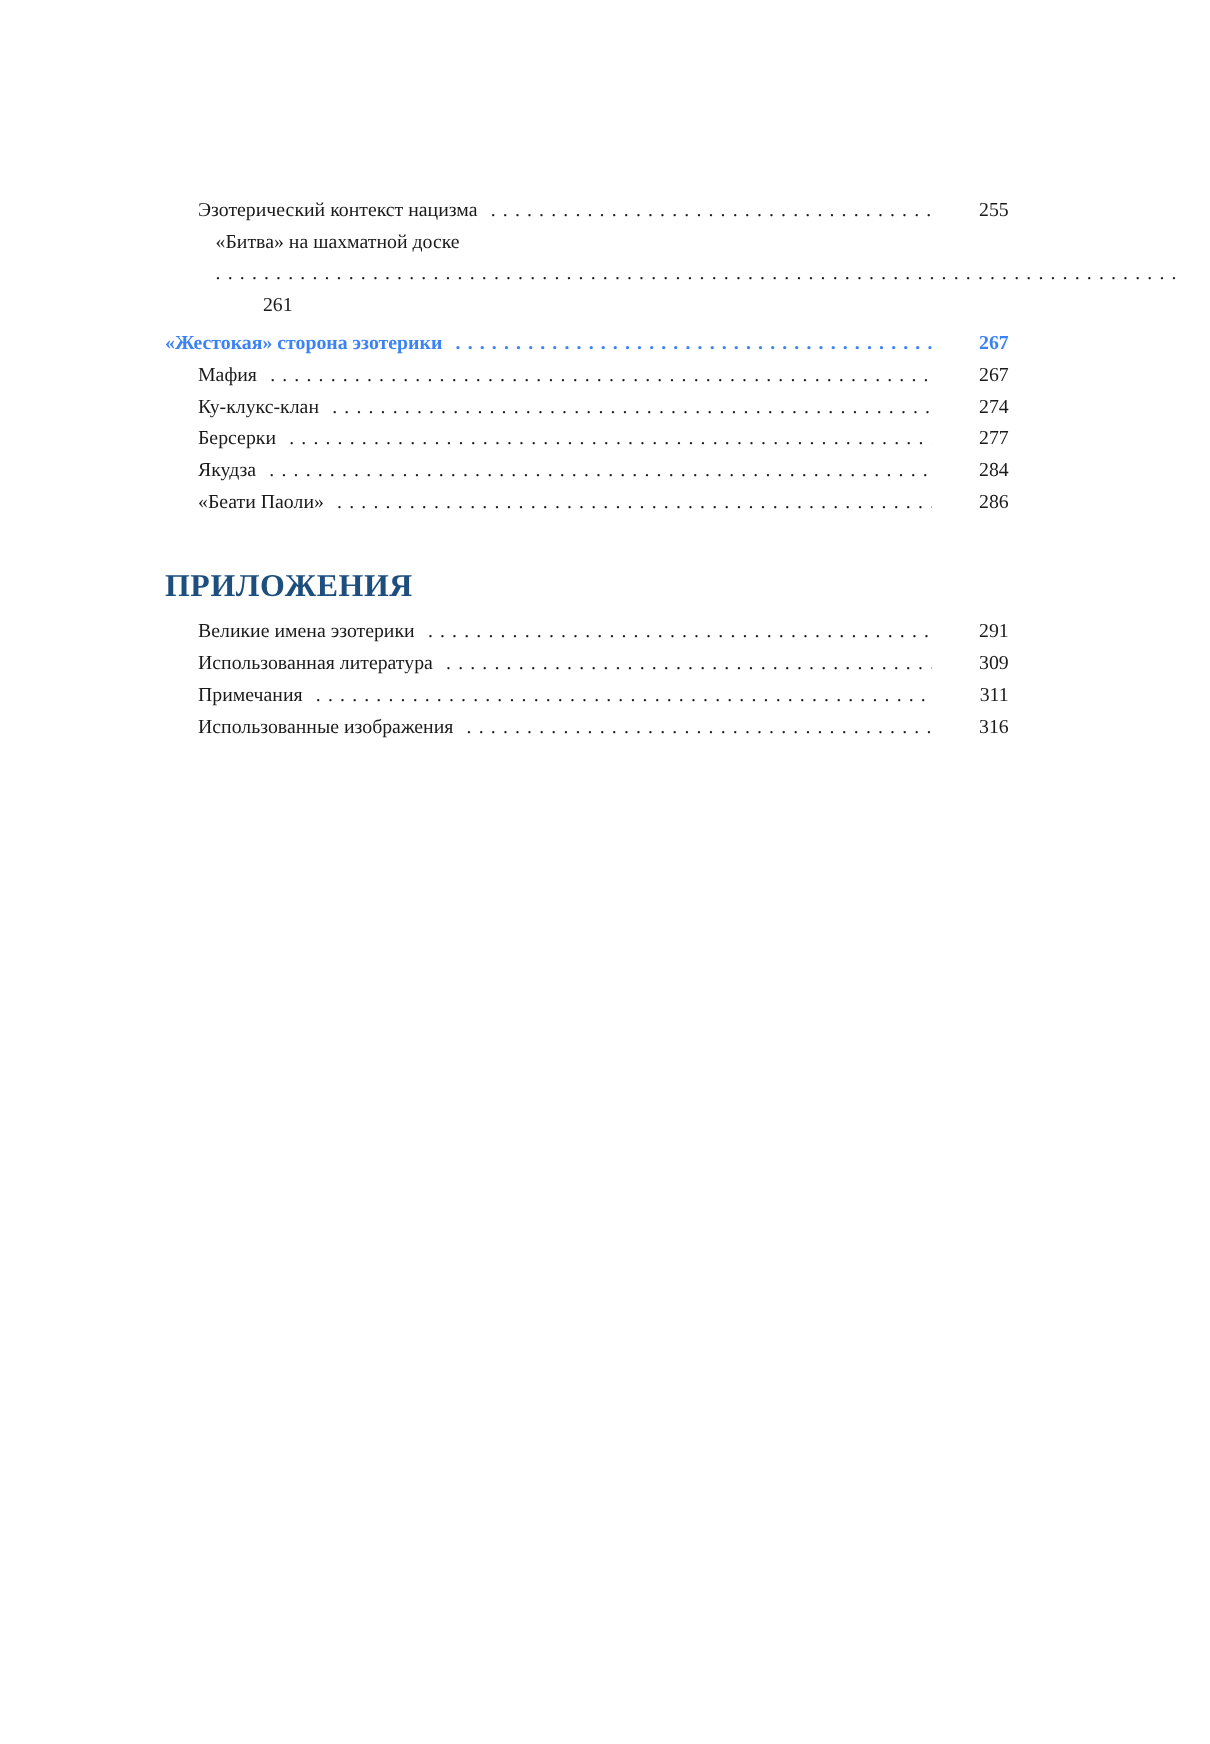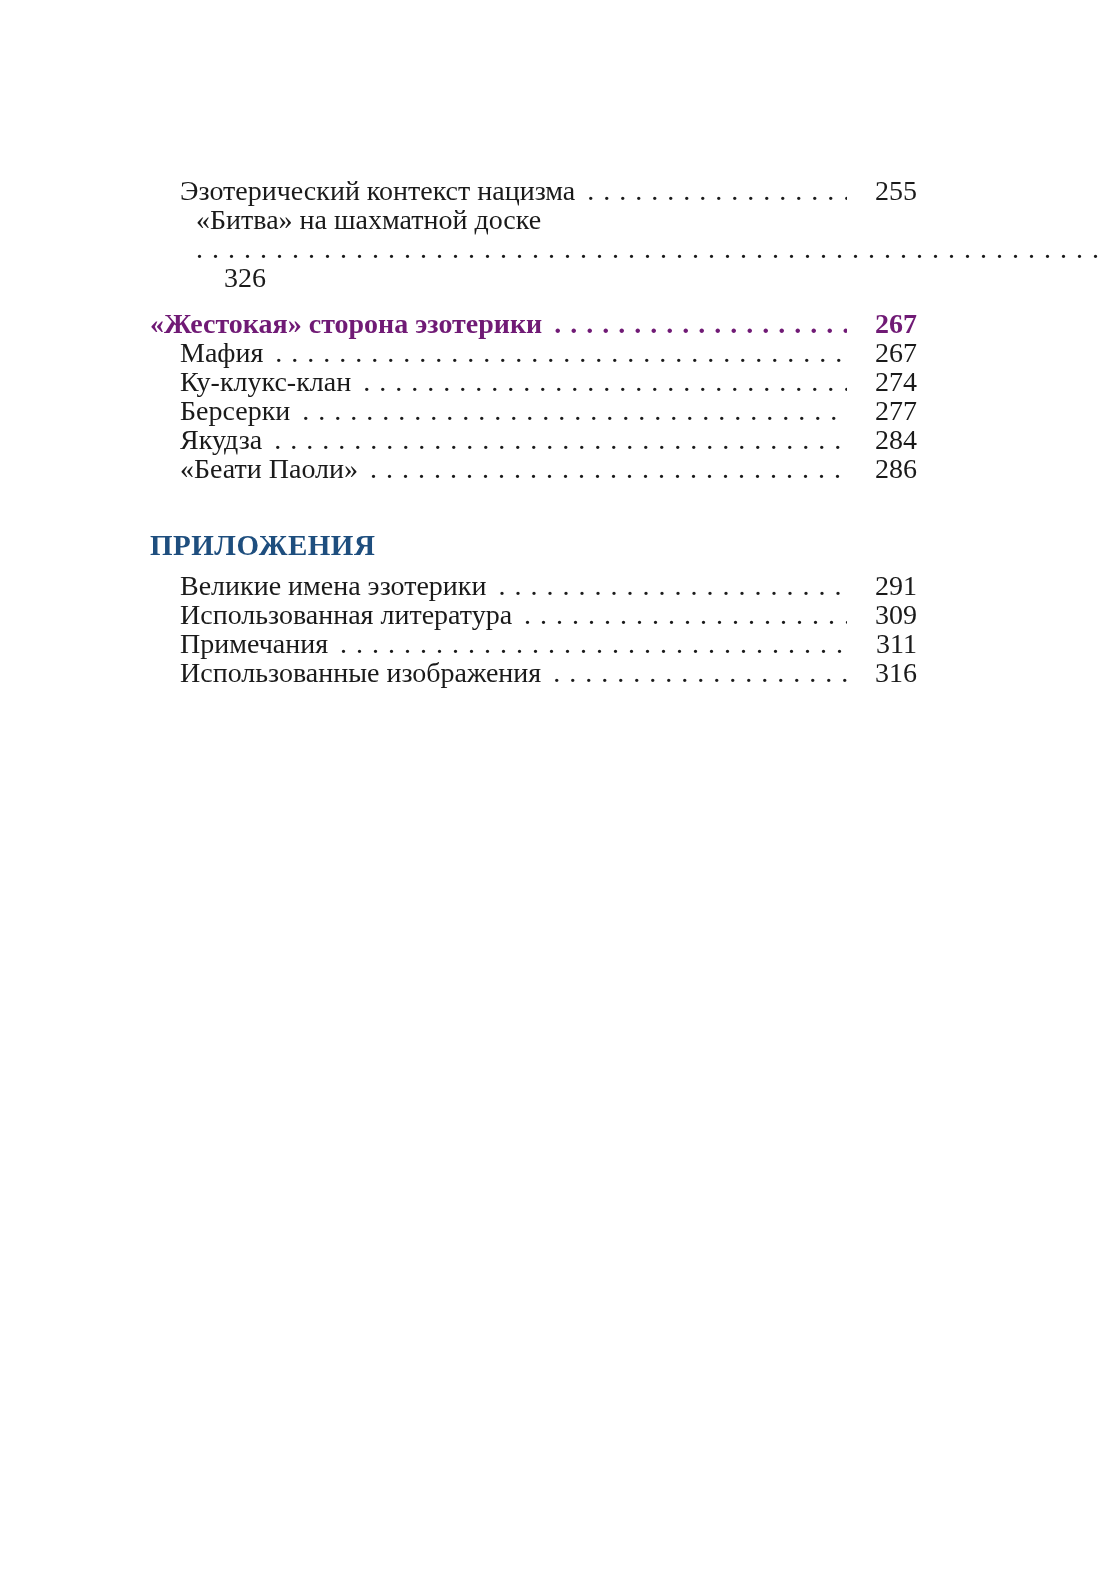--- a/index.html
+++ b/index.html
@@ -19,21 +19,21 @@
   .toc {
     position: absolute;
     top: 176px;
     left: 150px;
     width: 767px;
   }
   .row {
     display: flex;
     align-items: baseline;
     line-height: 29px;
-    font-size: 28px;
+    font-size: 18px;
   }
   .row .label {
     flex: 0 0 auto;
     white-space: nowrap;
   }
   .leader {
     flex: 1 1 auto;
     overflow: hidden;
     white-space: nowrap;
     margin-left: 12px;
@@ -46,22 +46,22 @@
     flex: 0 0 auto;
     min-width: 56px;
     padding-left: 14px;
     text-align: right;
     white-space: nowrap;
   }
   .row--indent1 { padding-left: 30px; }
   .row--indent2 { padding-left: 34px; flex-direction: column; }
   .row--section {
     font-weight: bold;
-    color: #701a75;
-    margin-top: 17px;
+    color: #3b82f6;
+    margin-top: 5px;
   }
   .appendix-heading {
     margin: 42px 0 6px 0;
     line-height: 40px;
     font-size: 29px;
     font-weight: bold;
     letter-spacing: 0.5px;
     color: #1e4e7e;
   }
 </style>
@@ -73,21 +73,21 @@
 
     <div class="row row--indent1">
       <span class="label">Эзотерический контекст нацизма</span>
       <span class="leader"></span>
       <span class="pagenum">255</span>
     </div>
 
     <div class="row row--indent2">
       <span class="label">«Битва» на шахматной доске</span>
       <span class="leader"></span>
-      <span class="pagenum">326</span>
+      <span class="pagenum">261</span>
     </div>
 
     <div class="row row--section">
       <span class="label">«Жестокая» сторона эзотерики</span>
       <span class="leader"></span>
       <span class="pagenum">267</span>
     </div>
 
     <div class="row row--indent1">
       <span class="label">Мафия</span>

